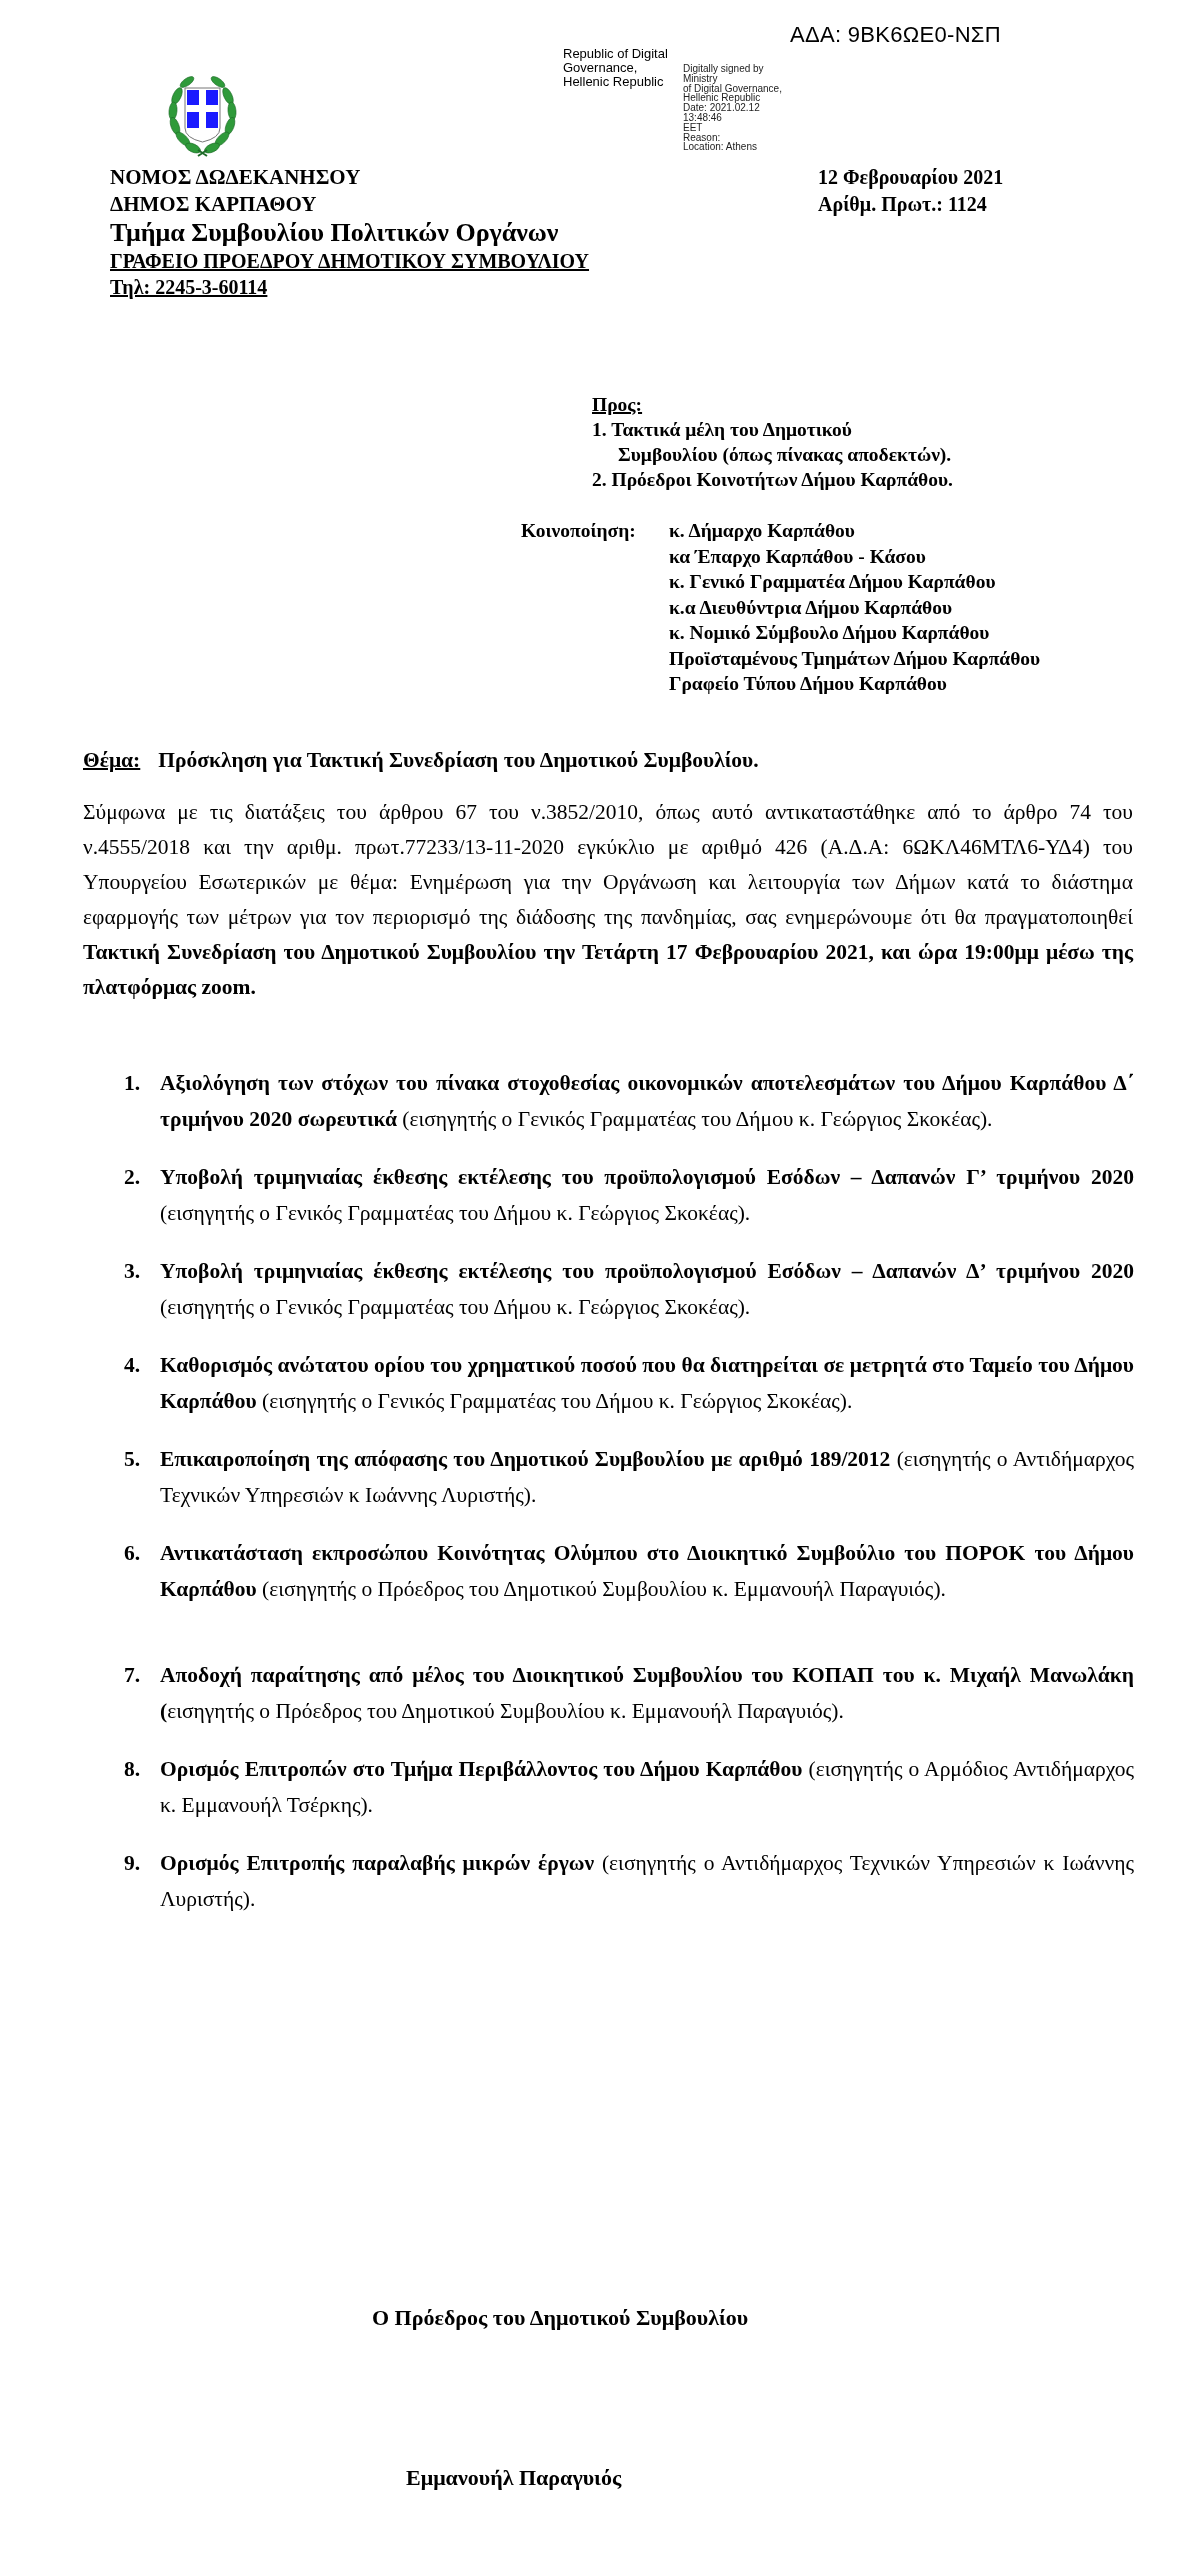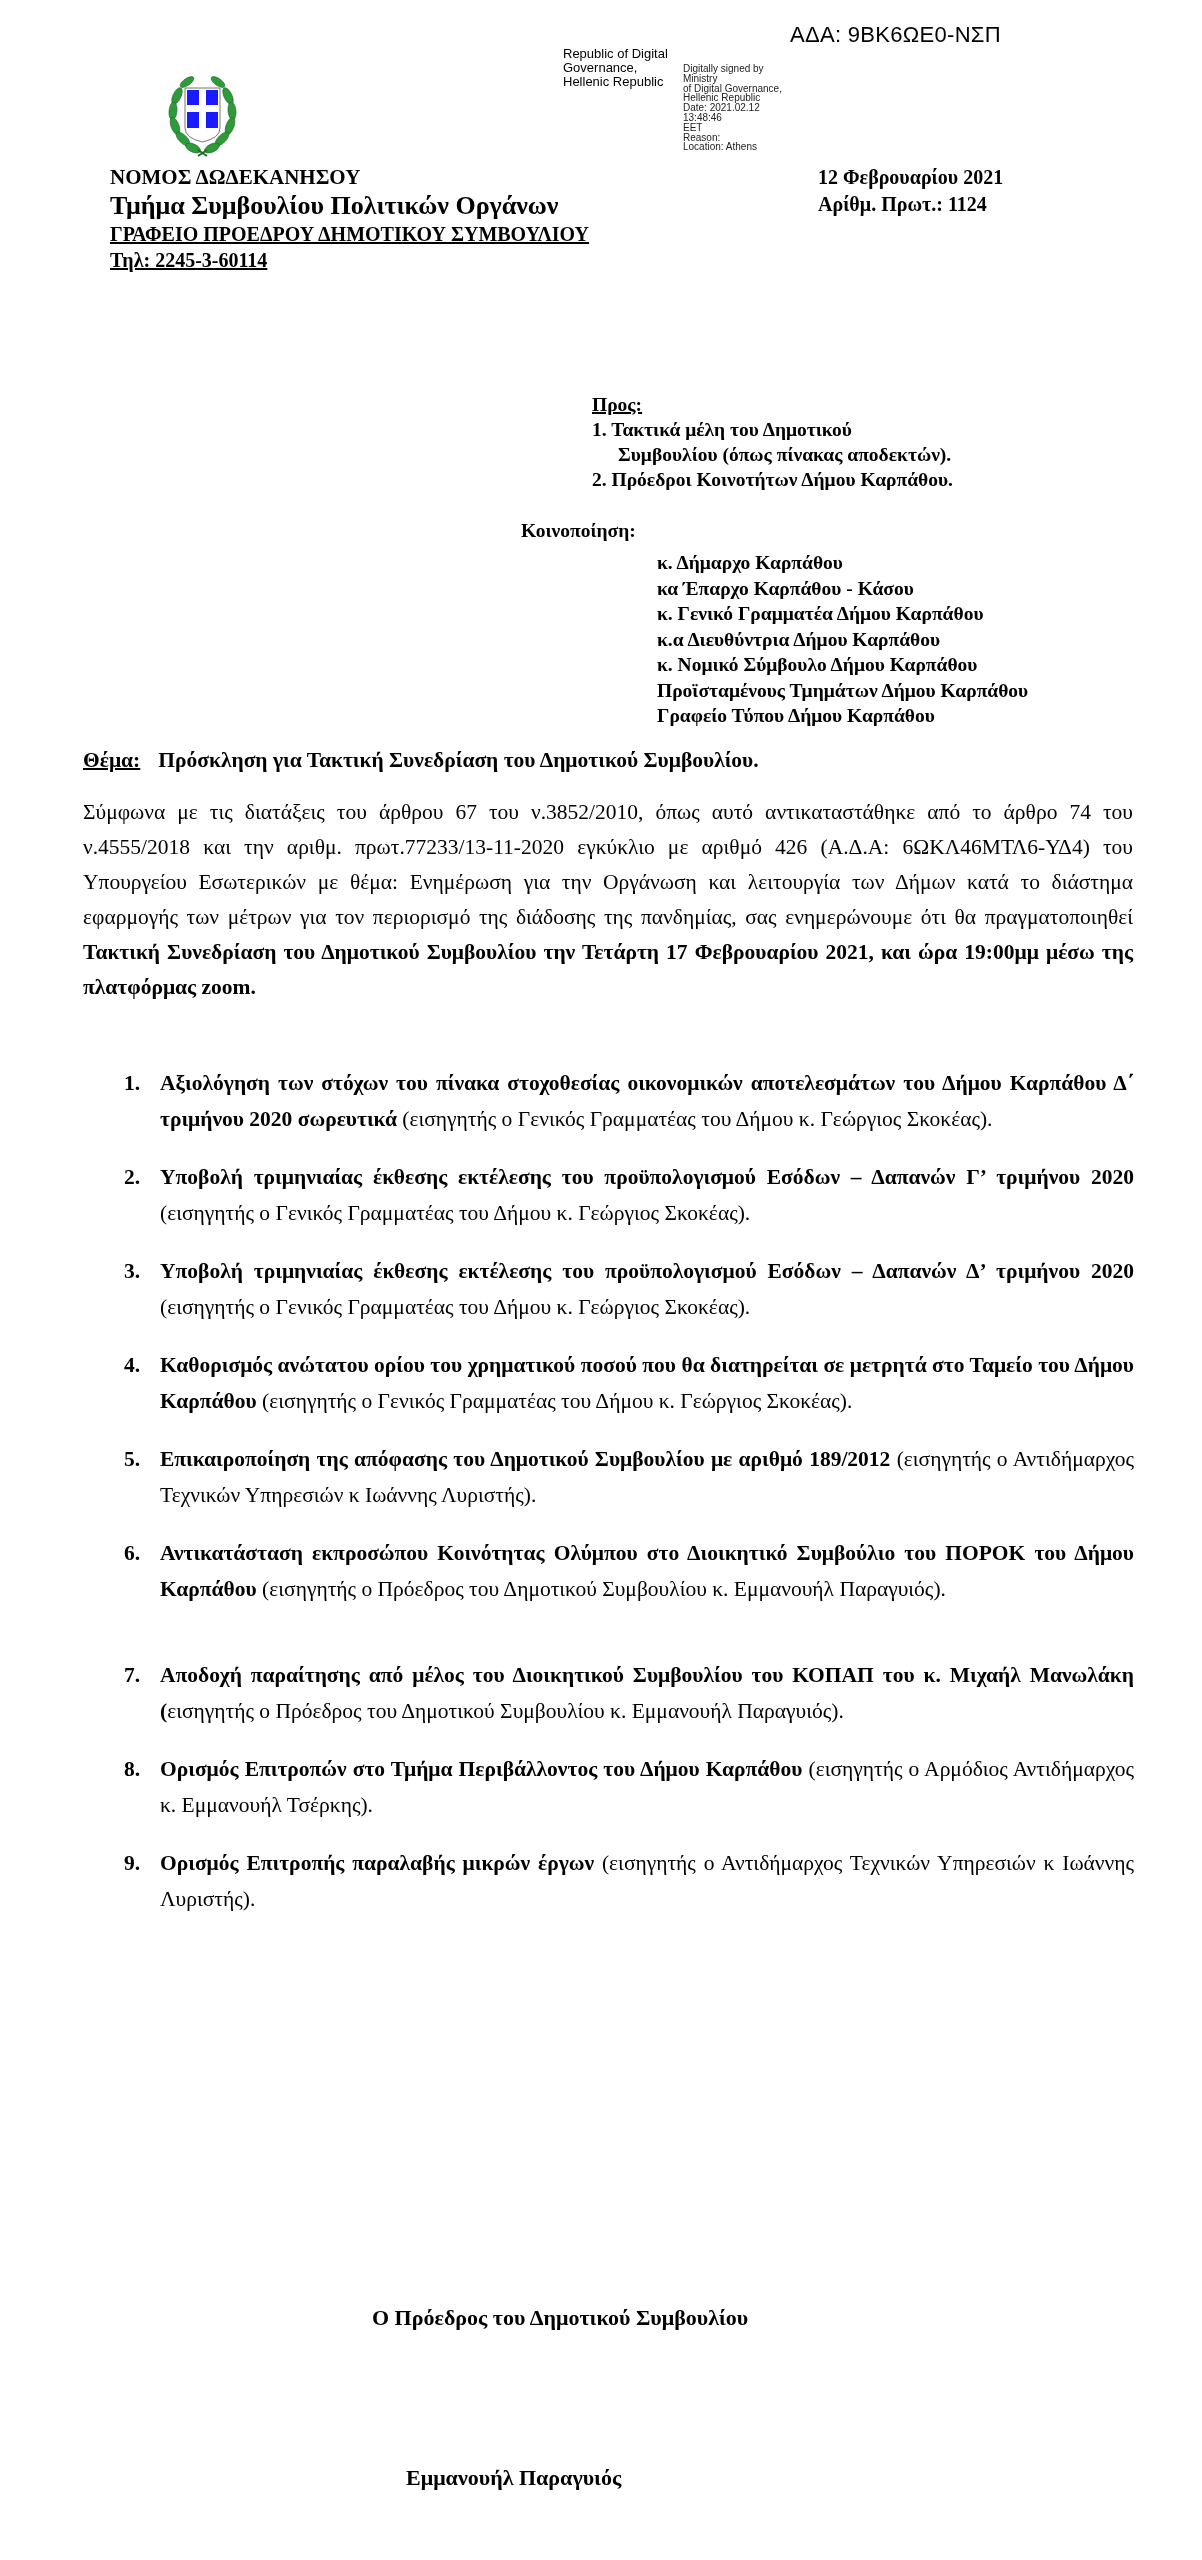--- a/index.html
+++ b/index.html
@@ -28,21 +28,21 @@
     
     .hdr-right { left: 818px; top: 164px; font-weight: bold; font-size: 20px; line-height: 27px; white-space: nowrap; }
 
     
     .pros { left: 592px; top: 392px; font-weight: bold; font-size: 19.5px; line-height: 25px; white-space: nowrap; }
     .pros .title { text-decoration: underline; text-decoration-thickness: 2px; }
     .pros .indent { padding-left: 26px; }
 
     .koin { left: 521px; top: 518px; font-weight: bold; font-size: 19.5px; line-height: 25.5px; white-space: nowrap; }
     .koin-label { text-decoration-thickness: 2px; }
-    .koin-list { position: absolute; left: 136px; top: 0; margin-top: 32px; }
+    .koin-list { position: absolute; left: 148px; top: 0; }
 
     
     .subject { left: 83px; top: 748px; font-weight: bold; font-size: 21.5px; white-space: nowrap; }
     .subject .lbl { text-decoration: underline; text-decoration-thickness: 2px; margin-right: 18px; }
 
     
     .body-para { left: 83px; top: 795px; width: 1050px; font-size: 21.5px; line-height: 35px; text-align: justify; }
     .body-para b { font-weight: bold; }
 
     
@@ -97,20 +97,21 @@
     <path d="M20 22 L55 22 L55 62 Q55 72 37.5 76 Q20 72 20 62 Z" fill="#ffffff" stroke="#777" stroke-width="1"></path>
     <rect x="22" y="24" width="12" height="15" fill="#1a1aff"></rect>
     <rect x="41" y="24" width="12" height="15" fill="#1a1aff"></rect>
     <rect x="22" y="46" width="12" height="16" fill="#1a1aff"></rect>
     <rect x="41" y="46" width="12" height="16" fill="#1a1aff"></rect>
   </svg>
 </div>
 
 <div class="abs hdr-left">
   <div>ΝΟΜΟΣ  ΔΩΔΕΚΑΝΗΣΟΥ</div>
+  <div>ΔΗΜΟΣ  ΚΑΡΠΑΘΟΥ</div>
   <div class="dept">Τμήμα Συμβουλίου Πολιτικών  Οργάνων</div>
   <div class="u">ΓΡΑΦΕΙΟ  ΠΡΟΕΔΡΟΥ  ΔΗΜΟΤΙΚΟΥ  ΣΥΜΒΟΥΛΙΟΥ</div>
   <div class="u">Τηλ: 2245-3-60114</div>
 </div>
 
 <div class="abs hdr-right">
   <div>12 Φεβρουαρίου  2021</div>
   <div>Αρίθμ. Πρωτ.: 1124</div>
 </div>
 

